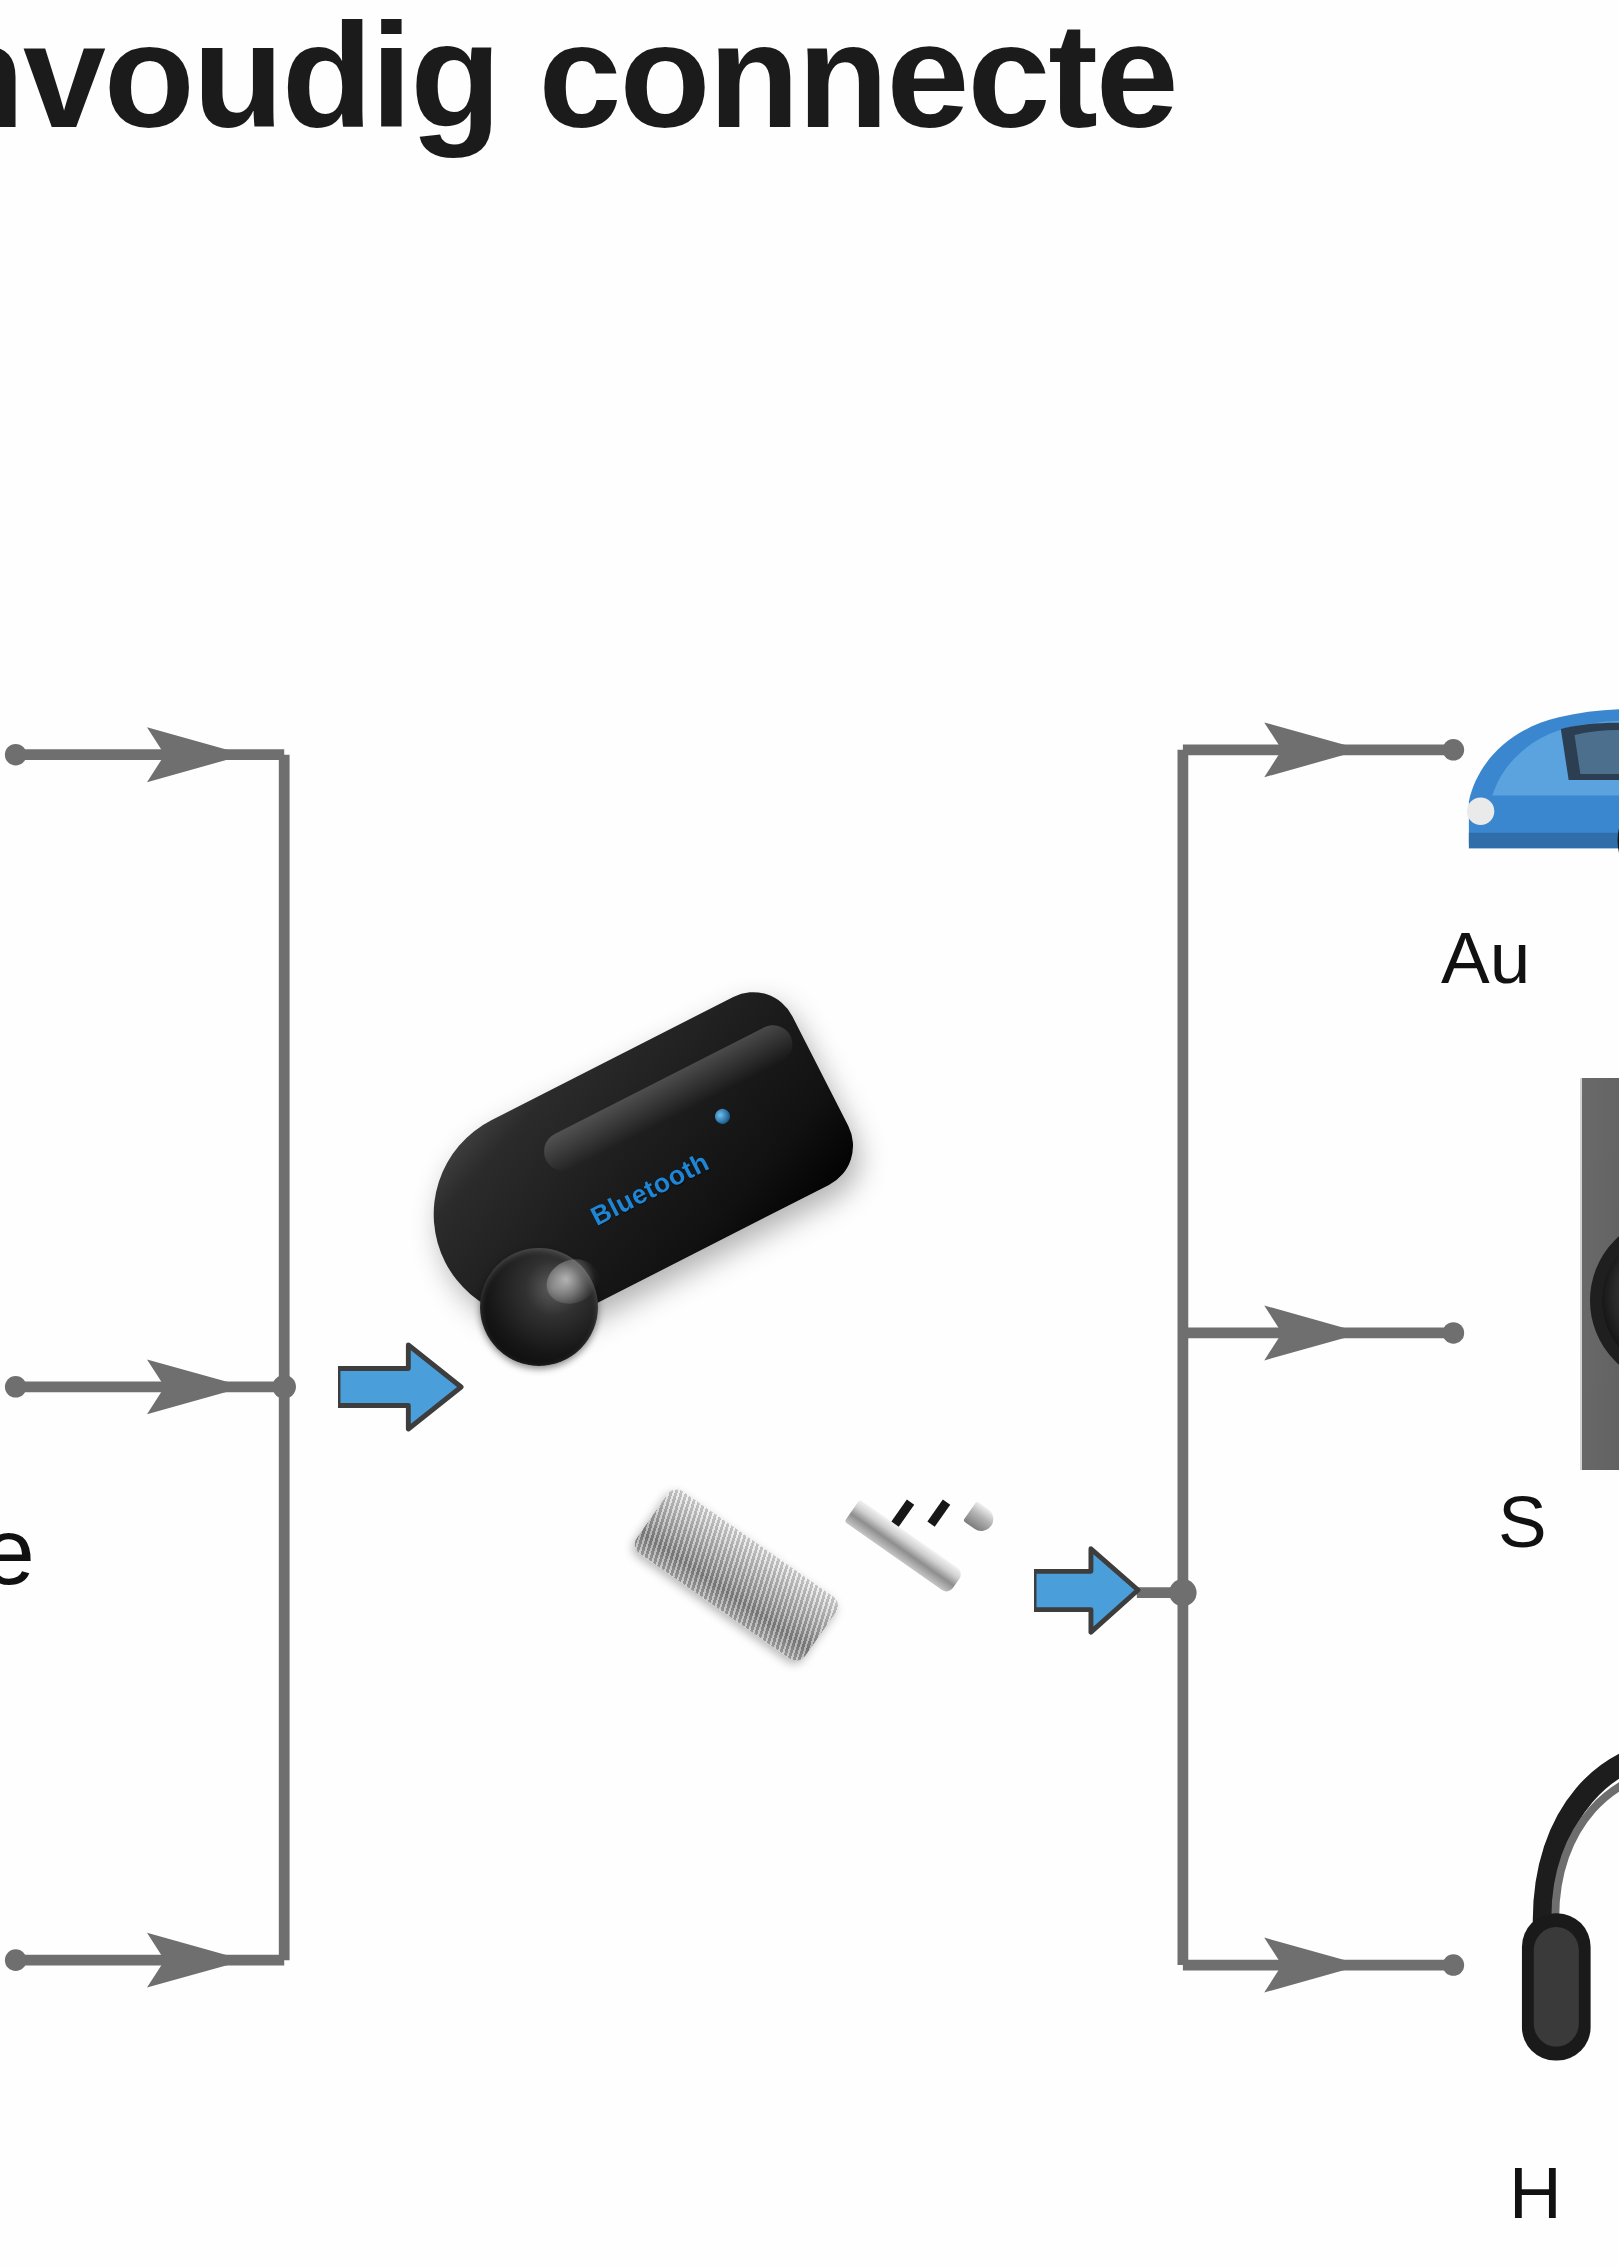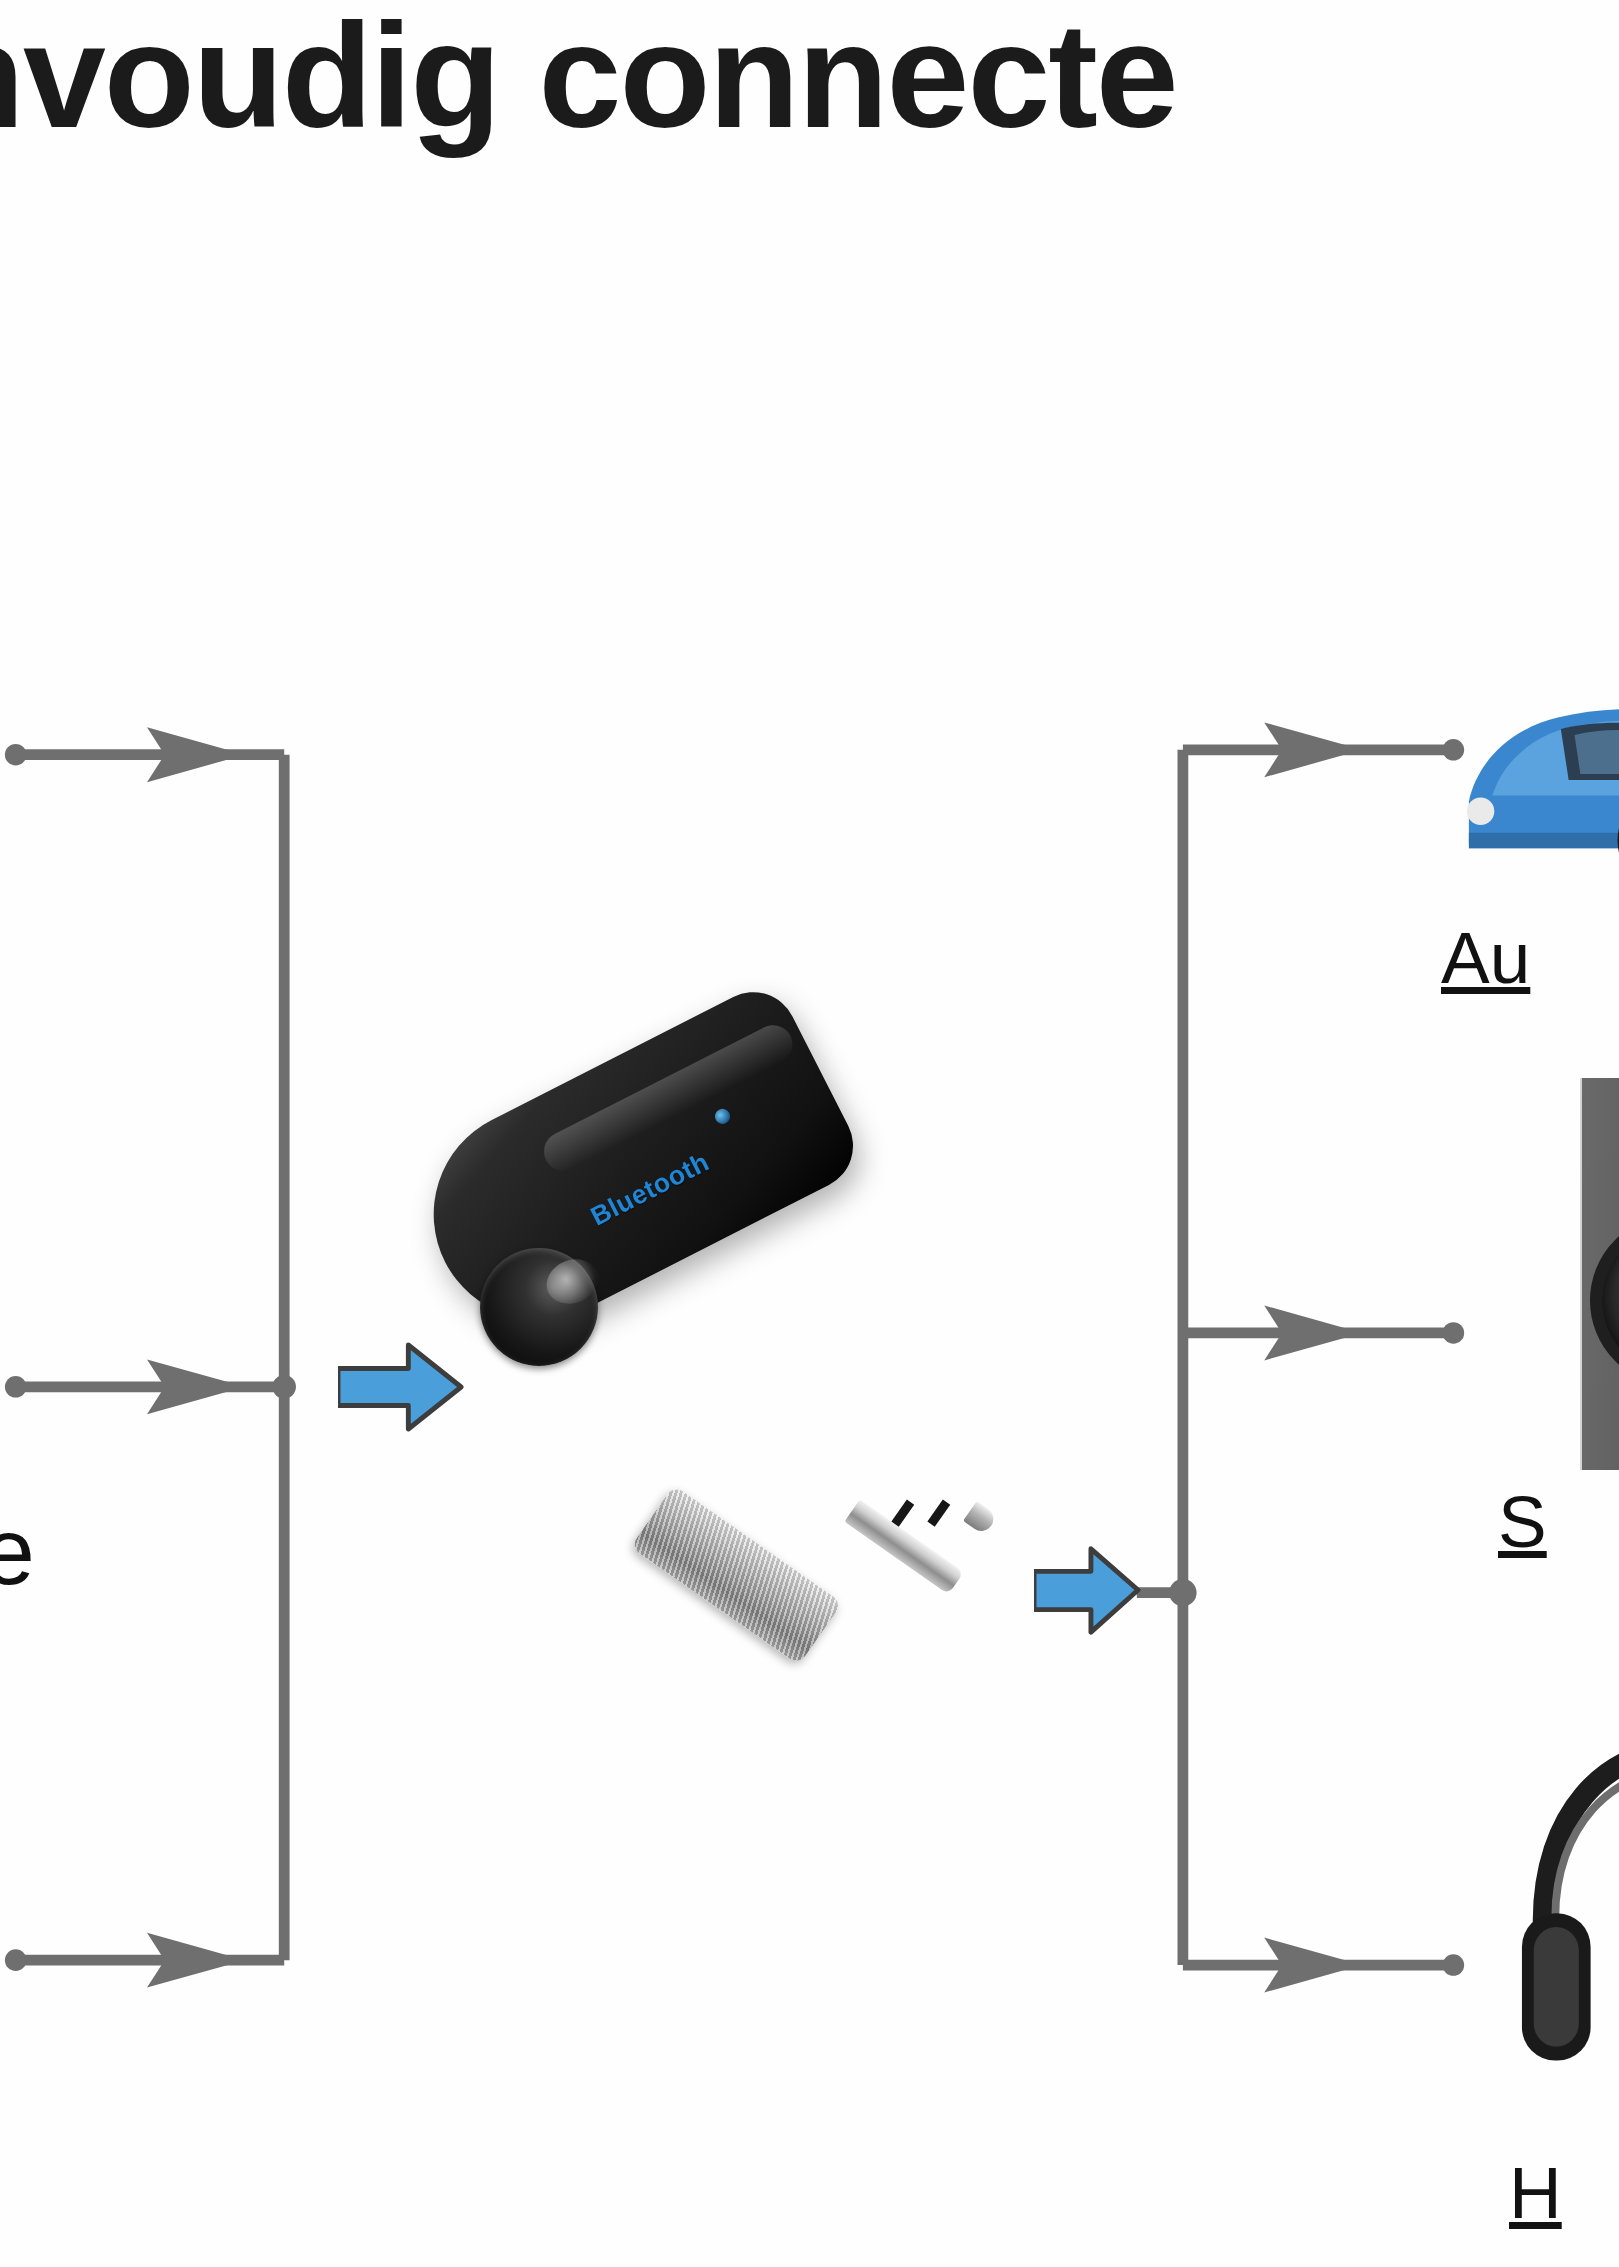--- a/index.html
+++ b/index.html
@@ -180,21 +180,20 @@
     height: 225px;
   }
   .car-svg { position: absolute; left: 0; top: 0; }
   .right-label {
     position: absolute;
     font-size: 73px;
     font-weight: 400;
     color: #111111;
     white-space: nowrap;
     font-family: "Liberation Sans", sans-serif;
-    text-decoration: underline;
   }
   #label-car   { left: 1441px; top: 916px; }
   #label-spk   { left: 1498px; top: 1480px; }
   #label-head  { left: 1509px; top: 2151px; }
 
   #speaker {
     position: absolute;
     left: 1580px;
     top: 1078px;
     width: 206px;

